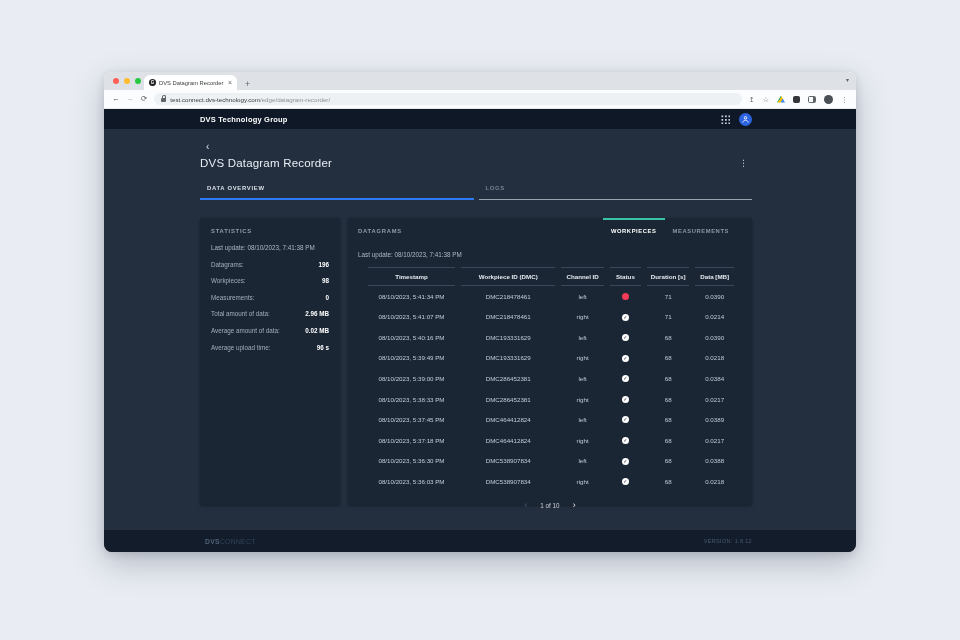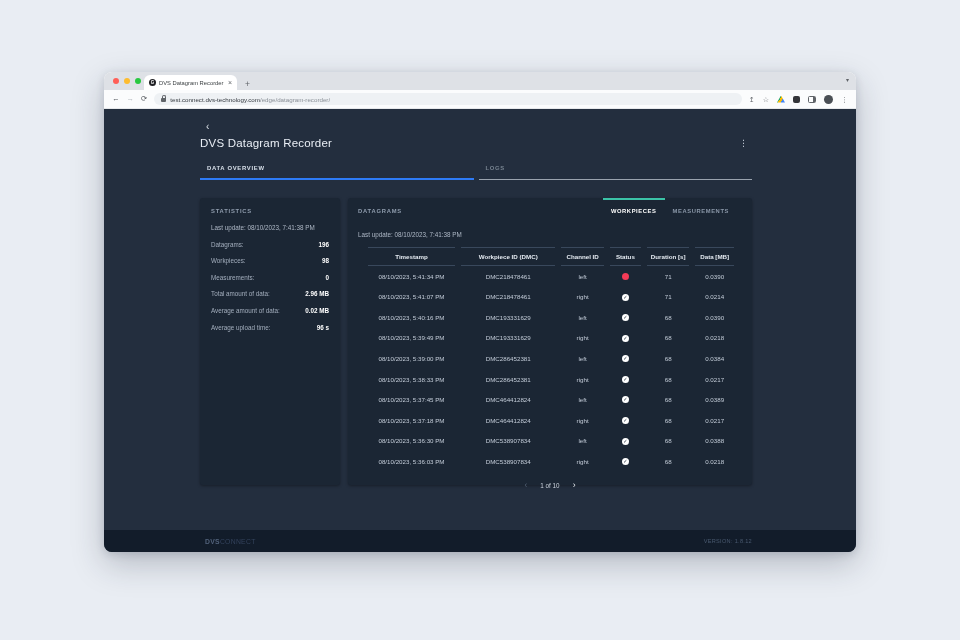--- a/index.html
+++ b/index.html
@@ -143,20 +143,31 @@
         <span class="drive"></span>
         <span class="ext"></span>
         <span class="sidepanel"></span>
         <span class="b-avatar"></span>
         <span class="ticon">⋮</span>
       </div>
     </div>
 
     <div class="app">
 
+      <div class="app-header">
+        <span class="brand">DVS Technology Group</span>
+        <div class="header-right">
+          <span class="grid-icon"></span>
+          <span class="app-avatar">
+            <svg viewBox="0 0 24 24" width="9" height="9">
+              <path fill="none" stroke="#fff" stroke-width="2.4" d="M12 11a3.4 3.4 0 1 0 0-6.8A3.4 3.4 0 0 0 12 11zm-7 9c.6-3.8 3.4-6 7-6s6.4 2.2 7 6"></path>
+            </svg>
+          </span>
+        </div>
+      </div>
 
       <div class="app-main">
         <div class="content">
           <div class="backbtn">‹</div>
           <div class="title-row">
             <span class="page-title">DVS Datagram Recorder</span>
             <span class="kebab">⋮</span>
           </div>
 
           <div class="main-tabs">

